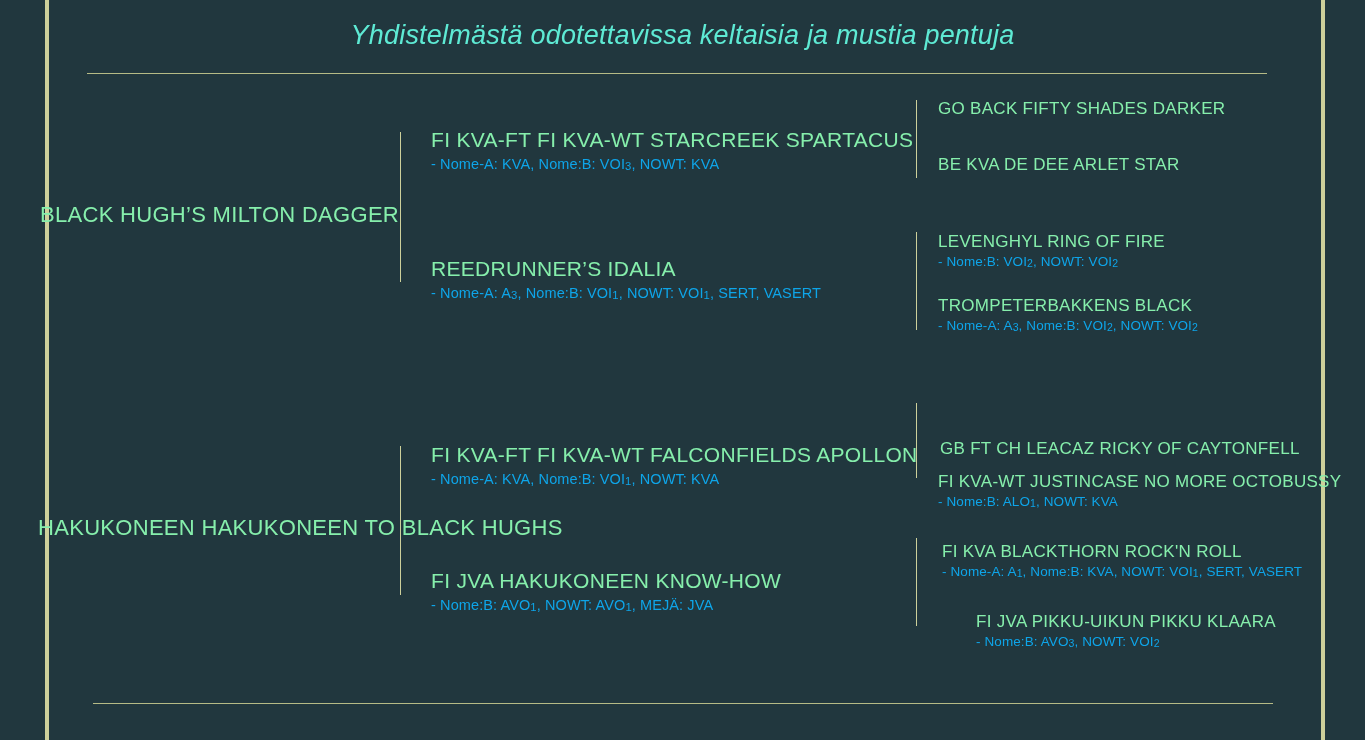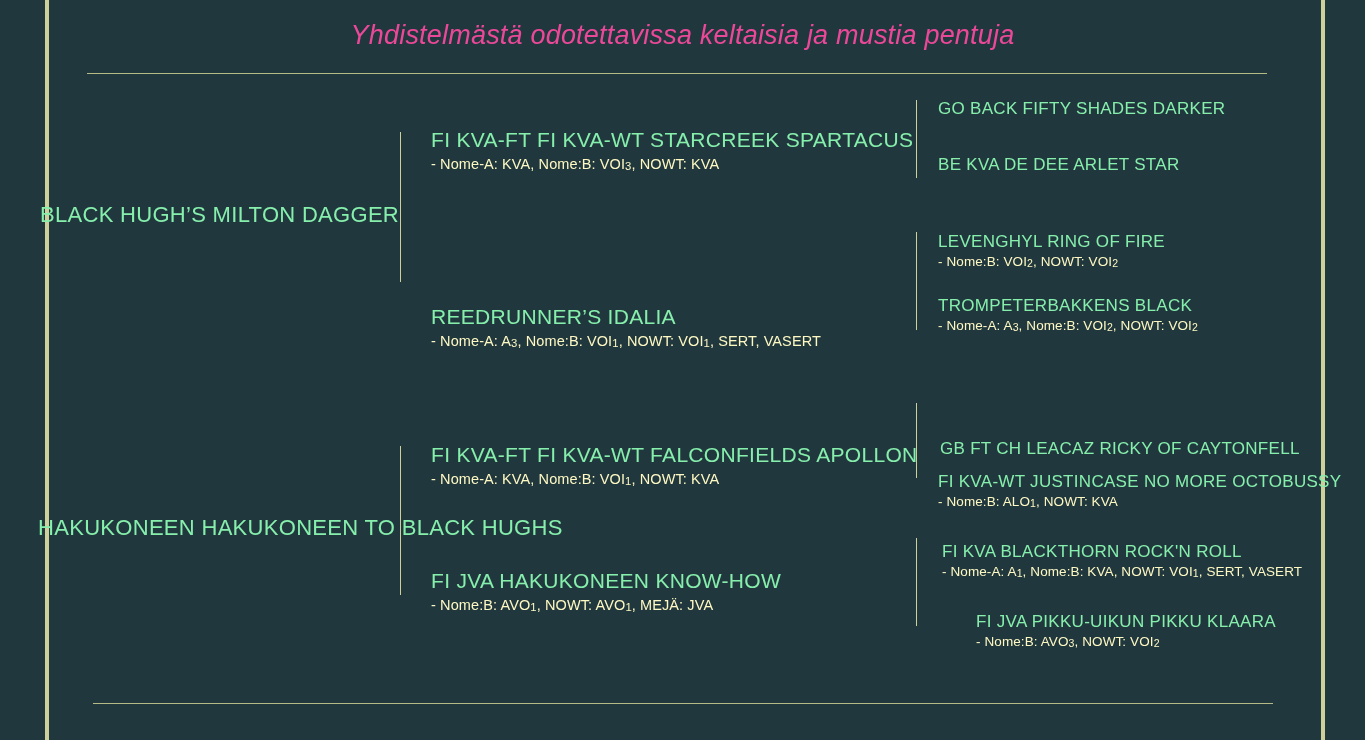--- a/index.html
+++ b/index.html
@@ -51,38 +51,38 @@
   .title {
     position: absolute;
     left: 0;
     top: 20px;
     width: 1365px;
     text-align: center;
     font-style: italic;
     font-size: 27px;
     font-weight: 400;
     letter-spacing: 0.2px;
-    color: #ec4899;
+    color: #5eead4;
     white-space: nowrap;
   }
 
   
   .node {
     position: absolute;
     white-space: nowrap;
   }
   .node .nm {
     display: block;
     color: #86efac;
     font-weight: 300;
     letter-spacing: 0.3px;
   }
   .node .dt {
     display: block;
-    color: #fef9c3;
+    color: #0ea5e9;
     font-weight: 300;
     letter-spacing: 0.1px;
   }
 
   
   .gen1 .nm { font-size: 22px; }
   
   .gen2 .nm { font-size: 21px; }
   .gen2 .dt { font-size: 14.5px; margin-top: 4px; }
   
@@ -125,21 +125,21 @@
   <div class="node gen3" style="left:938px; top:99px;">
     <span class="nm">GO BACK FIFTY SHADES DARKER</span>
     <span class="dt"></span>
   </div>
 
   <div class="node gen3" style="left:938px; top:155px;">
     <span class="nm">BE KVA DE DEE ARLET STAR</span>
     <span class="dt"></span>
   </div>
 
-  <div class="node gen2" style="left:431px; top:257px;margin-top:48px;">
+  <div class="node gen2" style="left:431px; top:257px;">
     <span class="nm">REEDRUNNER’S IDALIA</span>
     <span class="dt">- Nome-A: A<sub class="n">3</sub>, Nome:B: VOI<sub class="n">1</sub>, NOWT: VOI<sub class="n">1</sub>, SERT, VASERT</span>
   </div>
 
   <div class="bracket" style="left:916px; top:232px; height:98px;"></div>
 
   <div class="node gen3" style="left:938px; top:232px;">
     <span class="nm">LEVENGHYL RING OF FIRE</span>
     <span class="dt">- Nome:B: VOI<sub class="n">2</sub>, NOWT: VOI<sub class="n">2</sub></span>
   </div>

